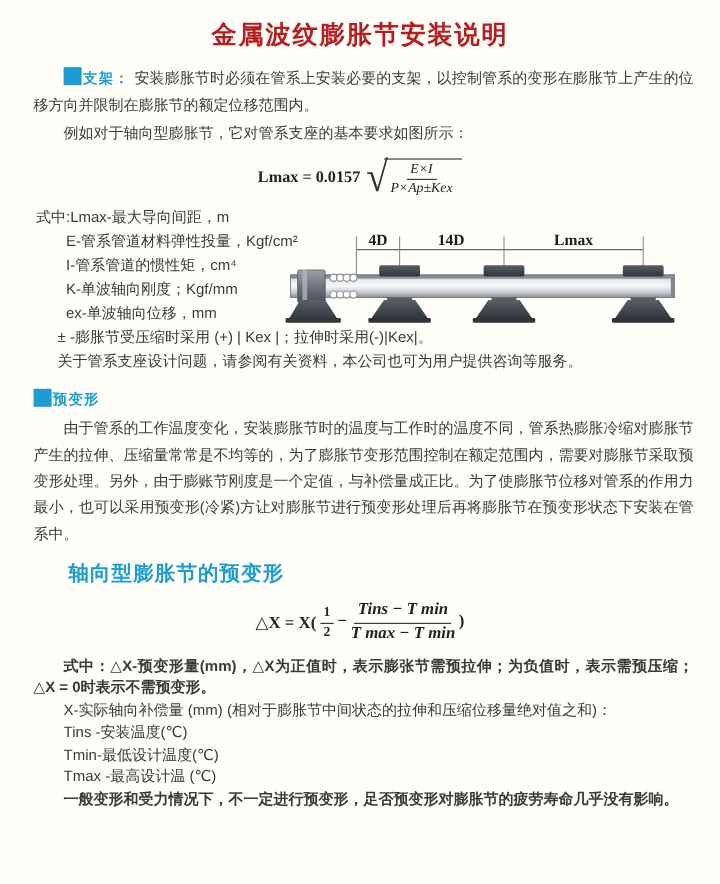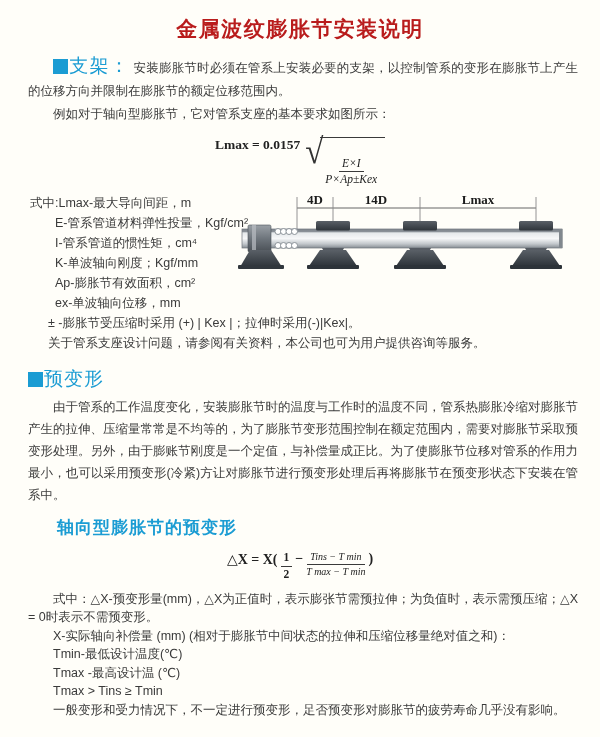--- a/index.html
+++ b/index.html
@@ -10,51 +10,51 @@
   }
   .page{position:relative;width:600px;height:737px;}
   .doc-title{
     padding-top:15px;text-align:center;font-size:21px;font-weight:bold;
     color:#b91c1c;letter-spacing:1.5px;
   }
   .body-text{font-size:12.5px;line-height:23px;color:#3b3b3b;}
   .para1{margin:11px 22px 0 28px;text-align:justify;text-indent:2em;}
   .sec-marker{display:inline-block;width:15px;height:15px;background:#1b9cd3;
     vertical-align:-2px;margin-right:1px;}
-  .sec-label{color:#1b9cd3;font-size:19px;font-weight:normal;letter-spacing:1px;}
+  .sec-label{color:#1b9cd3;font-size:12px;font-weight:bold;letter-spacing:1px;}
   .example-line{margin:0 22px 0 28px;text-indent:2em;}
   
   .formula{font-family:"Liberation Serif","DejaVu Serif",serif;color:#222;}
   .formula1{margin-top:9px;text-align:center;}
-  .f-row{display:inline-flex;align-items:flex-start;}
+  .f-row{display:inline-flex;align-items:center;}
   .f-lhs{font-weight:bold;font-size:13.5px;margin-right:5px;}
   .sqrt-sign{font-size:33px;font-weight:400;line-height:0.85;margin-right:-3px;
     transform:scaleY(1.08);color:#333;}
   .rad-body{border-top:1.5px solid #3a3a3a;padding:2px 8px 0 5px;}
   .vfrac{display:inline-flex;flex-direction:column;align-items:center;
-    line-height:1.15;font-size:11.5px;vertical-align:middle;margin-top:17px;}
+    line-height:1.15;font-size:11.5px;vertical-align:middle;}
   .vfrac .num{border-bottom:1px solid #3a3a3a;padding:0 3px 1px;}
   .vfrac .den{padding-top:1px;}
   .ital{font-style:italic;}
   .formula2{margin-top:12px;text-align:center;font-weight:bold;font-size:14px;}
   .formula2 .vfrac{margin:0 3px;}
-  .formula2 .tfrac{font-weight:normal;font-size:10px;}
+  .formula2 .tfrac{font-weight:bold;font-size:14px;}
   
   .legend{margin:7px 0 0 30px;font-size:12.5px;line-height:20px;width:340px;}
   .legend .item{margin-left:25px;}
   .legend .pm,.legend .closing{margin-left:18px;width:560px;}
   
   .diagram{position:absolute;left:236px;top:186px;width:360px;height:92px;}
   
   .sec-head{margin:13px 0 0 28px;}
   .para2{margin:4px 22px 0 28px;text-align:justify;text-indent:2em;line-height:22px;}
   .sub-head{margin:10px 0 0 57px;font-size:17px;font-weight:bold;color:#1b9cd3;
     letter-spacing:1px;}
   .notes{margin:9px 22px 0 28px;font-size:12.5px;line-height:18.5px;}
-  .notes .wrapped{text-indent:2em;text-align:justify;}
+  .notes .wrapped{text-indent:2em;text-align:justify;font-weight:bold;}
   .notes .ind{padding-left:2em;}
 </style>
 </head>
 <body>
 
 <div class="page">
 
   <div class="doc-title">金属波纹膨胀节安装说明</div>
 
   <div class="para1 body-text">
@@ -74,21 +74,20 @@
         </span>
       </span>
     </span>
   </div>
 
   <div class="legend">
     <div class="lead">式中:Lmax-最大导向间距，m</div>
     <div class="item">E-管系管道材料弹性投量，Kgf/cm²</div>
     <div class="item">I-管系管道的惯性矩，cm⁴</div>
     <div class="item">K-单波轴向刚度；Kgf/mm</div>
-    <div class="item">Ap-膨胀节有效面积，cm²</div>
     <div class="item">ex-单波轴向位移，mm</div>
     <div class="pm">± -膨胀节受压缩时采用 (+) | Kex |；拉伸时采用(-)|Kex|。</div>
     <div class="closing">关于管系支座设计问题，请参阅有关资料，本公司也可为用户提供咨询等服务。</div>
   </div>
 
   <svg class="diagram" viewBox="0 0 360 92" xmlns="http://www.w3.org/2000/svg">
     <defs>
       <linearGradient id="pipeGrad" x1="0" y1="0" x2="0" y2="1">
         <stop offset="0" stop-color="#8e959b"></stop>
         <stop offset="0.22" stop-color="#e6e9eb"></stop>
@@ -177,19 +176,19 @@
         <span class="num">Tins − T min</span>
         <span class="den">T max − T min</span>
       </span>
       <span>)</span>
     </span>
   </div>
 
   <div class="notes">
     <div class="wrapped">式中：△X-预变形量(mm)，△X为正值时，表示膨张节需预拉伸；为负值时，表示需预压缩；△X = 0时表示不需预变形。</div>
     <div class="ind">X-实际轴向补偿量 (mm) (相对于膨胀节中间状态的拉伸和压缩位移量绝对值之和)：</div>
+    <div class="ind">Tins -安装温度(℃)</div>
     <div class="ind">Tmin-最低设计温度(℃)</div>
     <div class="ind">Tmax -最高设计温 (℃)</div>
-    <div class="ind">Tmax &gt; Tins ≥ Tmin</div>
     <div class="wrapped">一般变形和受力情况下，不一定进行预变形，足否预变形对膨胀节的疲劳寿命几乎没有影响。</div>
   </div>
 
 </div>
 
 </body></html>

